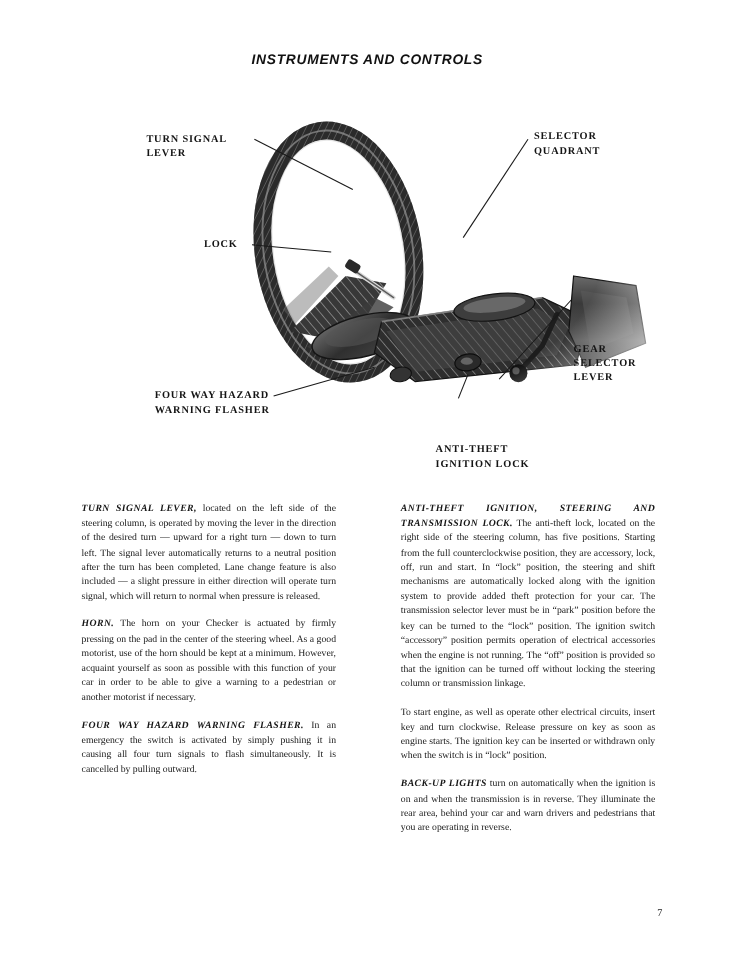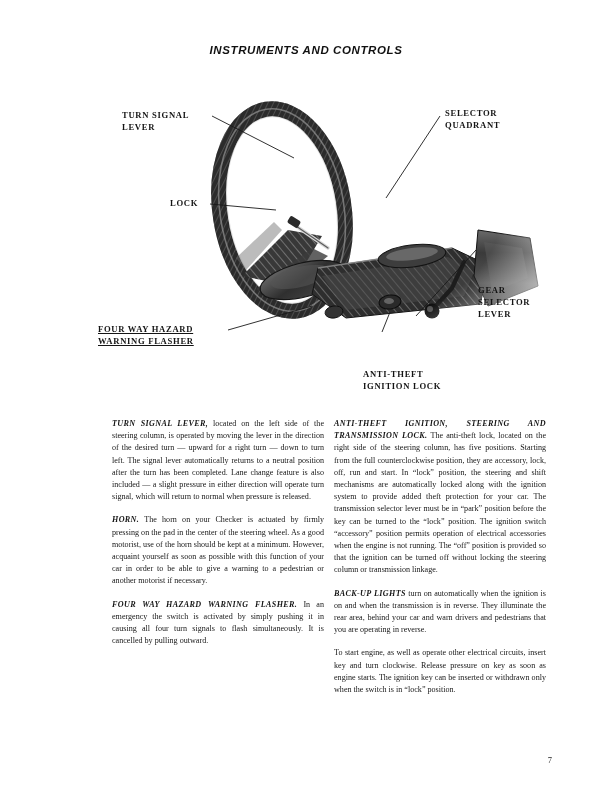--- a/index.html
+++ b/index.html
@@ -47,39 +47,39 @@
     font-weight: bold;
     font-size: 8.6px;
     letter-spacing: 0.7px;
     line-height: 12px;
     color: #141414;
     white-space: pre-line;
   }
 
   .c-turn-signal { left: 62px; top: 29px; }
   .c-horn        { left: 110px; top: 117px; }
-  .c-hazard      { left: 38px; top: 243px; text-decoration: underline; }
+  .c-hazard      { left: 69px; top: 243px; }
   .c-selector-q  { left: 385px; top: 27px; }
   .c-gear        { left: 418px; top: 160px; margin-top: 44px; }
   .c-antitheft   { left: 303px; top: 250px; margin-top: 38px; }
 
   
   .columns {
     position: absolute;
     top: 418px;
     left: 68px;
     width: 478px;
     height: 340px;
   }
   .col {
     position: absolute;
     top: 0;
     width: 212px;
   }
-  .col-left  { left: 0; margin-left: 44px; }
+  .col-left  { left: 0; }
   .col-right { left: 266px; }
 
   .para {
     font-family: "Liberation Serif", serif;
     font-size: 8.1px;
     line-height: 12.2px;
     text-align: justify;
     margin: 0 0 11px 0;
     color: #161616;
     hyphens: none;
@@ -231,21 +231,21 @@
     <p class="para">
       <span class="lead">FOUR WAY HAZARD WARNING FLASHER.</span><span> In an emergency the switch is activated by simply pushing it in causing all four turn signals to flash simultaneously. It is cancelled by pulling outward.</span>
     </p>
   </div>
 
   <div class="col col-right">
     <p class="para">
       <span class="lead">ANTI-THEFT IGNITION, STEERING AND TRANSMISSION LOCK.</span><span> The anti-theft lock, located on the right side of the steering column, has five positions. Starting from the full counterclockwise position, they are accessory, lock, off, run and start. In “lock” position, the steering and shift mechanisms are automatically locked along with the ignition system to provide added theft protection for your car. The transmission selector lever must be in “park” position before the key can be turned to the “lock” position. The ignition switch “accessory” position permits operation of electrical accessories when the engine is not running. The “off” position is provided so that the ignition can be turned off without locking the steering column or transmission linkage.</span>
     </p>
     <p class="para">
+      <span class="lead"></span><span>To start engine, as well as operate other electrical circuits, insert key and turn clockwise. Release pressure on key as soon as engine starts. The ignition key can be inserted or withdrawn only when the switch is in “lock” position.</span>
+    </p>
+    <p class="para">
       <span class="lead">BACK-UP LIGHTS</span><span> turn on automatically when the ignition is on and when the transmission is in reverse. They illuminate the rear area, behind your car and warn drivers and pedestrians that you are operating in reverse.</span>
-    </p>
-    <p class="para">
-      <span class="lead"></span><span>To start engine, as well as operate other electrical circuits, insert key and turn clockwise. Release pressure on key as soon as engine starts. The ignition key can be inserted or withdrawn only when the switch is in “lock” position.</span>
     </p>
   </div>
 </div>
 
 <div class="folio">7</div>
 
 </body></html>

